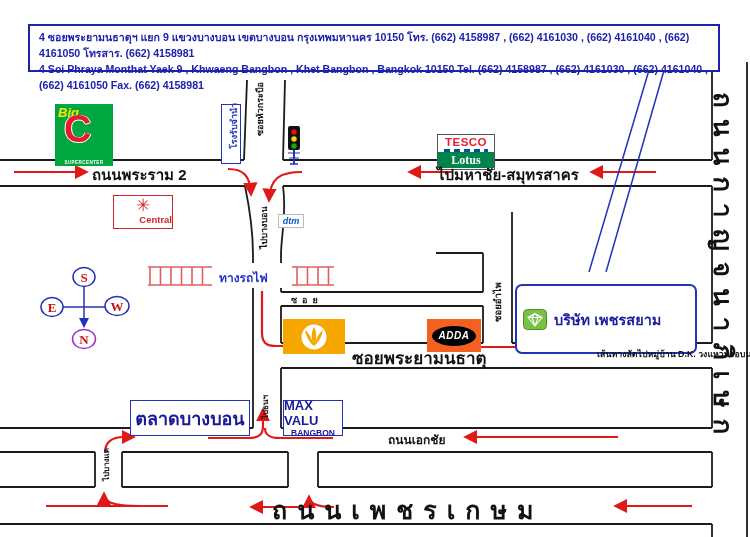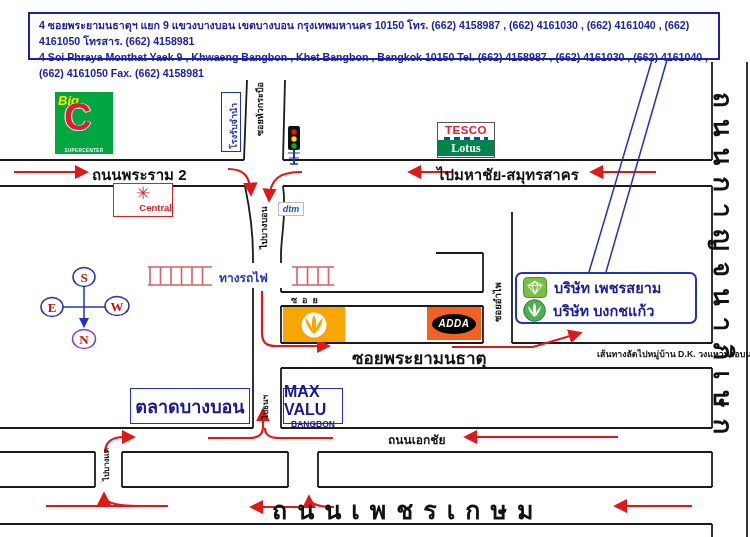--- a/index.html
+++ b/index.html
@@ -4,24 +4,24 @@
 <style>
   html,body{margin:0;padding:0;background:#fff;}
   #stage{position:relative;width:750px;height:537px;background:#fff;overflow:hidden;
          font-family:"Liberation Sans","DejaVu Sans",sans-serif;}
   #mapsvg{position:absolute;left:0;top:0;z-index:1;}
   .lbl{position:absolute;z-index:2;color:#111;white-space:nowrap;font-weight:bold;}
   .vl{position:absolute;z-index:2;white-space:nowrap;font-weight:bold;color:#111;
       transform-origin:0 0;transform:rotate(-90deg);}
   .vlcw{position:absolute;z-index:2;white-space:nowrap;font-weight:bold;color:#111;
       transform-origin:0 0;transform:rotate(90deg);}
-  .box{position:absolute;z-index:2;background:#fff;box-sizing:border-box;}
+  .box{position:absolute;z-index:2;background:#fff;box-sizing:border-box;margin-top:12px;}
   #header{left:28px;top:12px;width:692px;height:48px;border:2px solid #1c22ad;z-index:3;
           padding:3px 9px;color:#1c22ad;font-weight:bold;font-size:10.6px;line-height:16px;}
-  #companybox{left:515px;top:272px;width:182px;height:52px;border:2px solid #2233bb;border-radius:7px;
+  #companybox{left:515px;top:272px;width:182px;height:70px;border:2px solid #2233bb;border-radius:7px;
               display:flex;flex-direction:column;justify-content:space-evenly;padding:2px 6px;}
   .corow{display:flex;align-items:center;gap:7px;color:#1c1c9e;font-weight:bold;font-size:14.5px;}
   #marketbox{left:130px;top:388px;width:120px;height:36px;border:1.5px solid #2233bb;
              display:flex;align-items:center;justify-content:center;color:#181899;font-weight:bold;font-size:18px;}
   #maxvalubox{left:283px;top:388px;width:60px;height:36px;border:1.5px solid #2233bb;
               display:flex;flex-direction:column;align-items:center;justify-content:center;color:#181899;font-weight:bold;}
   #pawnbox{left:221px;top:92px;width:20px;height:60px;border:1px solid #2233bb;}
   
   #bigc{left:55px;top:92px;width:58px;height:62px;background:#00a63f;color:#fff;}
   #bigc .big{position:absolute;left:3px;top:1px;font-style:italic;font-weight:bold;color:#ffe600;font-size:13px;}
@@ -185,40 +185,31 @@
     <div class="el">
         <span>ADDA</span>
       </div>
   </div>
 
   <div id="marketbox" class="box">
     <span>ตลาดบางบอน</span>
   </div>
 
   <div id="maxvalubox" class="box">
-    <span style="font-size:16px">MAX VALU</span>
+    <span style="font-size:13px">MAX VALU</span>
     <span style="font-size:8.5px">BANGBON</span>
   </div>
 
   <div id="companybox" class="box">
     <div class="corow">
       <svg class="icon" width="24" height="21" viewBox="0 0 24 21">
         <rect x="0.5" y="0.5" width="23" height="20" rx="4" fill="#7ac143" stroke="#4e8f2c"></rect>
         <path d="M12,4.5 L19,8.5 L12,17 L5,8.5 Z M5,8.5 H19 M12,4.5 L9,8.5 L12,17 M12,4.5 L15,8.5 L12,17" stroke="#fff" stroke-width="1.1" fill="none"></path>
       </svg>
       <span>บริษัท เพชรสยาม</span>
-    </div>
-    <div class="corow">
-      <svg class="icon" width="23" height="23" viewBox="0 0 23 23">
-        <circle cx="11.5" cy="11.5" r="10.8" fill="#4caf50" stroke="#2e7d32"></circle>
-        <path d="M11.5,3.5 C9.3,7.5 9.3,13.5 11.5,18 C13.7,13.5 13.7,7.5 11.5,3.5 Z" fill="#fff"></path>
-        <path d="M5,7 C5.6,11.5 8,15.8 11.5,18 C10,13.5 8,9.5 5,7 Z" fill="#fff"></path>
-        <path d="M18,7 C17.4,11.5 15,15.8 11.5,18 C13,13.5 15,9.5 18,7 Z" fill="#fff"></path>
-      </svg>
-      <span>บริษัท บงกชแก้ว</span>
     </div>
   </div>
 
   <div class="lbl" style="left:92px;top:163px;font-size:15px">ถนนพระราม 2</div>
   <div class="lbl" style="left:437px;top:163px;font-size:15px">ไปมหาชัย-สมุทรสาคร</div>
   <div class="vl" style="left:253px;top:136px;font-size:9px">ซอยหัวกระบือ</div>
   <div class="vl" style="left:257px;top:249px;font-size:9px">ไปบางบอน</div>
   <div class="lbl" style="left:219px;top:268px;font-size:12px;color:#2233cc">ทางรถไฟ</div>
   <div class="lbl" style="left:291px;top:293px;font-size:9px;letter-spacing:5px">ซอย</div>
   <div class="lbl" style="left:352px;top:344px;font-size:17px">ซอยพระยามนธาตุ</div>

